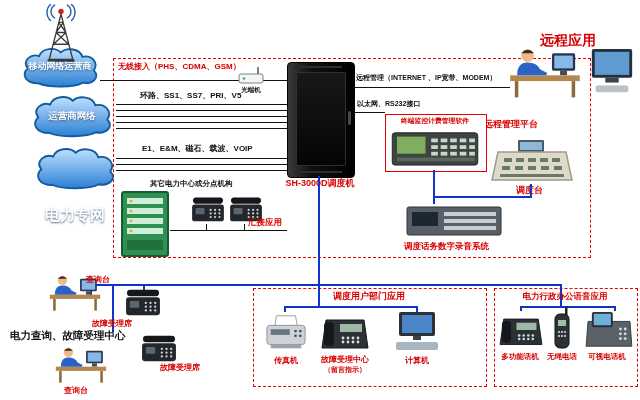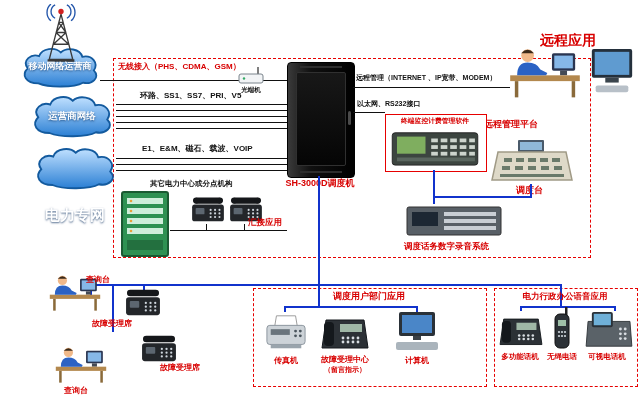--- a/index.html
+++ b/index.html
@@ -320,20 +320,21 @@
   <div class="bv" style="left:560px;top:284px;height:24px;"></div>
 
   <svg class="abs" style="left:48px;top:272px;width:54px;height:42px;">
       <use href="#persondesk"></use>
     </svg>
   <div class="lbl r" style="left:86px;top:276px;font-size:8px;">查询台</div>
   <svg class="abs" style="left:124px;top:286px;width:38px;height:32px;">
       <use href="#phone"></use>
     </svg>
   <div class="lbl r" style="left:92px;top:320px;font-size:8px;">故障受理席</div>
+  <div class="lbl k" style="left:10px;top:330px;font-size:10.5px;">电力查询、故障受理中心</div>
   <svg class="abs" style="left:54px;top:344px;width:54px;height:42px;">
       <use href="#persondesk"></use>
     </svg>
   <div class="lbl r" style="left:64px;top:387px;font-size:8px;">查询台</div>
   <svg class="abs" style="left:140px;top:332px;width:38px;height:32px;">
       <use href="#phone"></use>
     </svg>
   <div class="lbl r" style="left:160px;top:364px;font-size:8px;">故障受理席</div>
 
   <div class="lbl r ctr" style="left:253px;top:292px;width:232px;font-size:9px;">调度用户部门应用</div>

